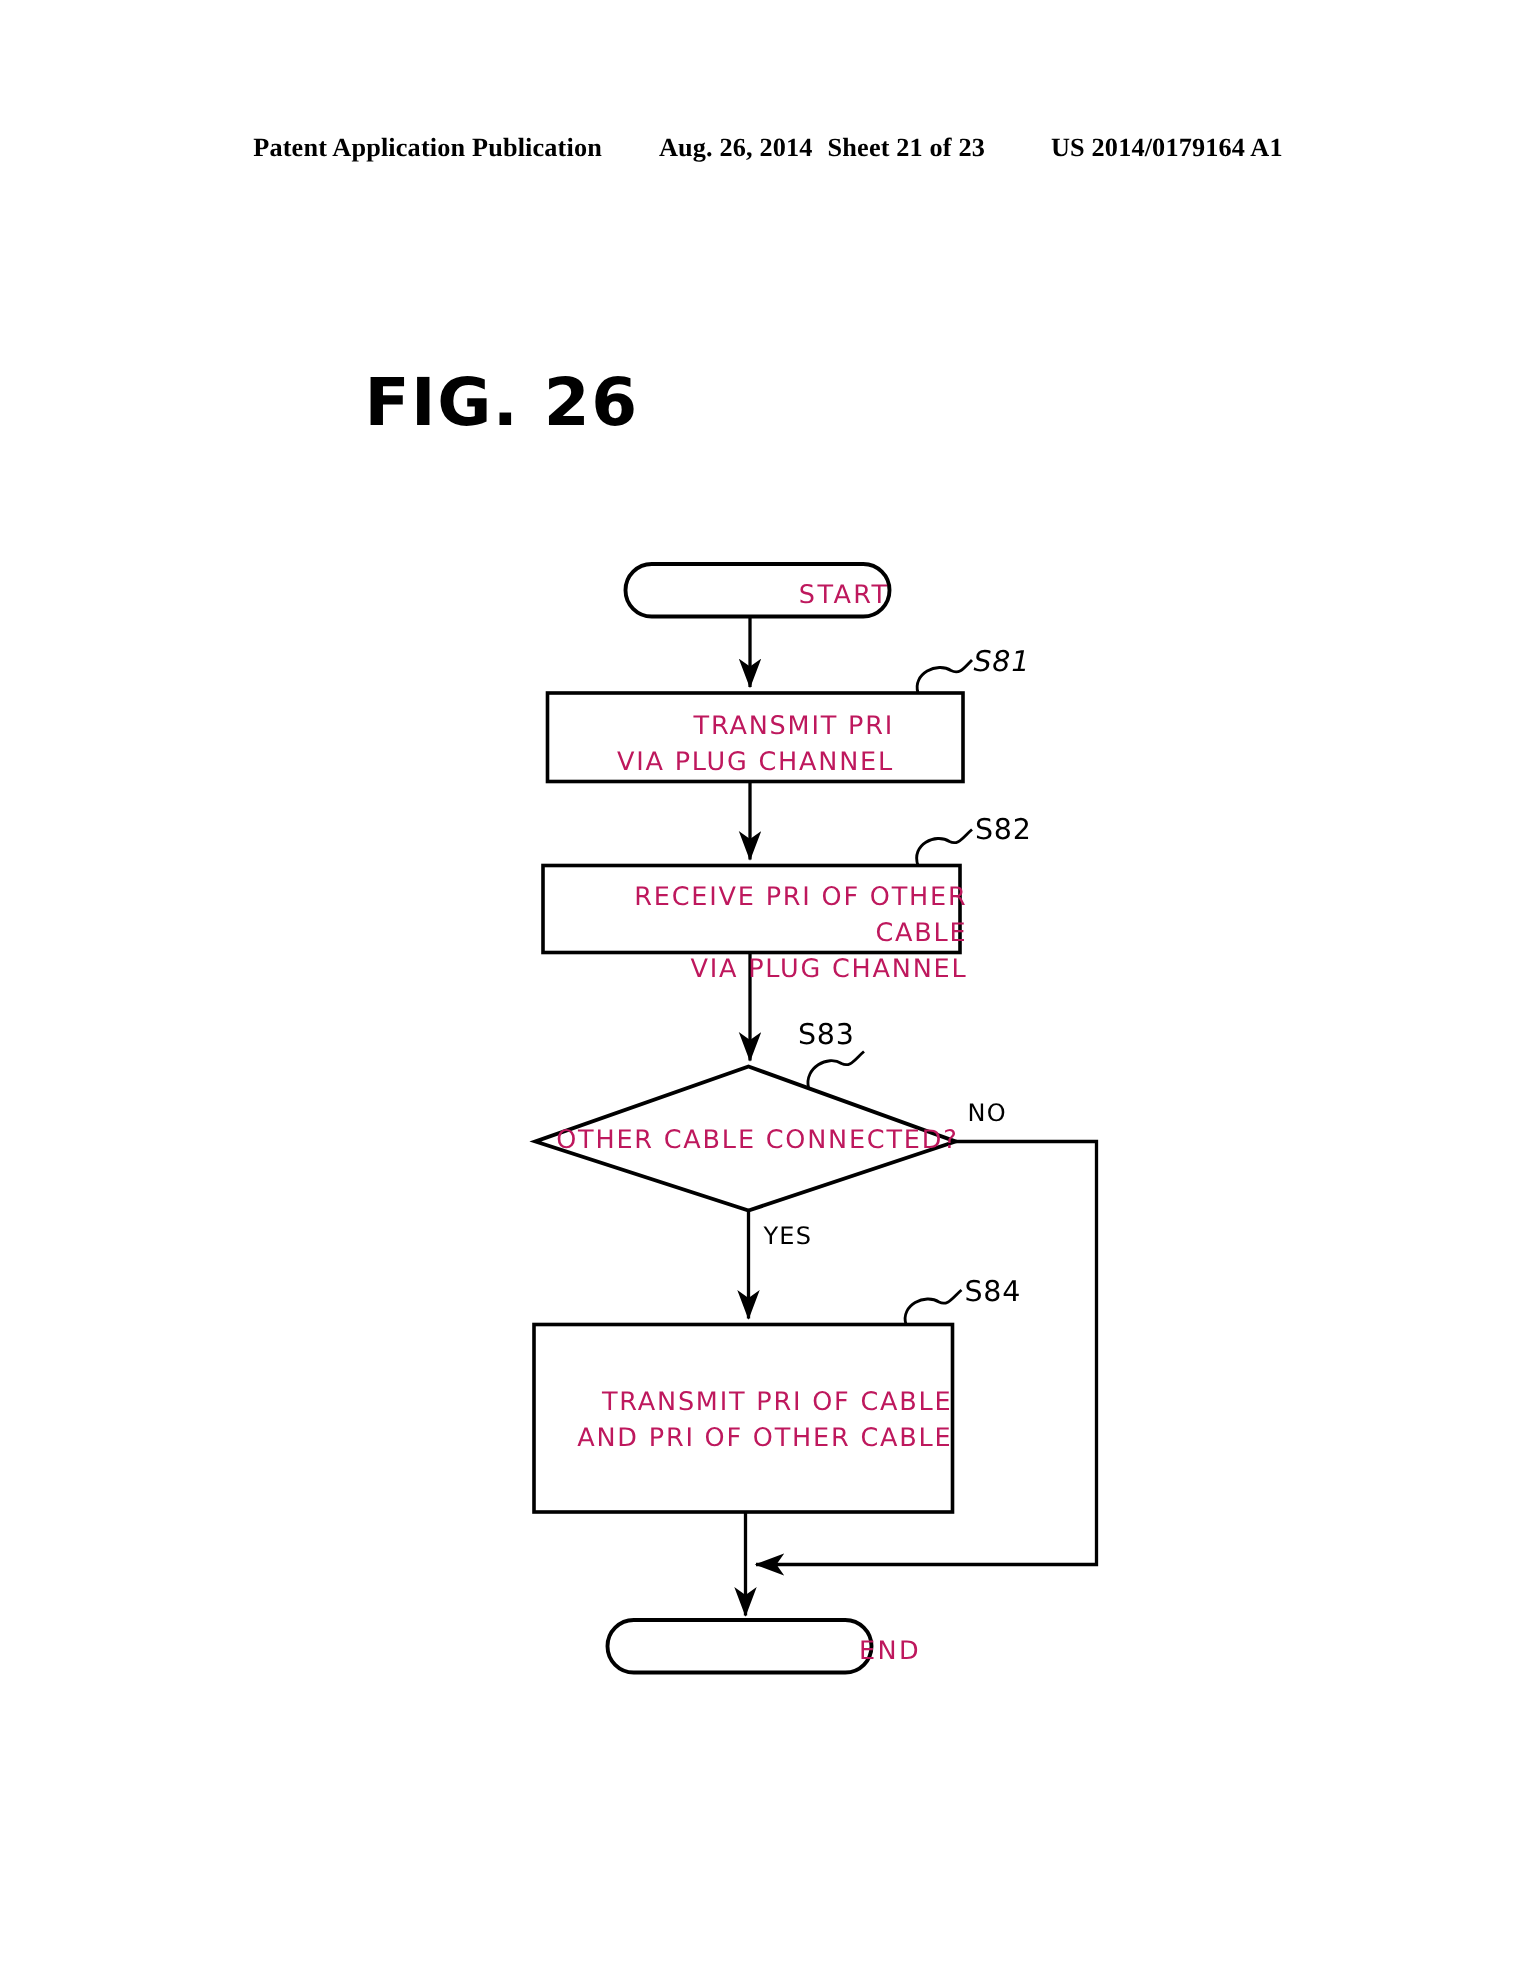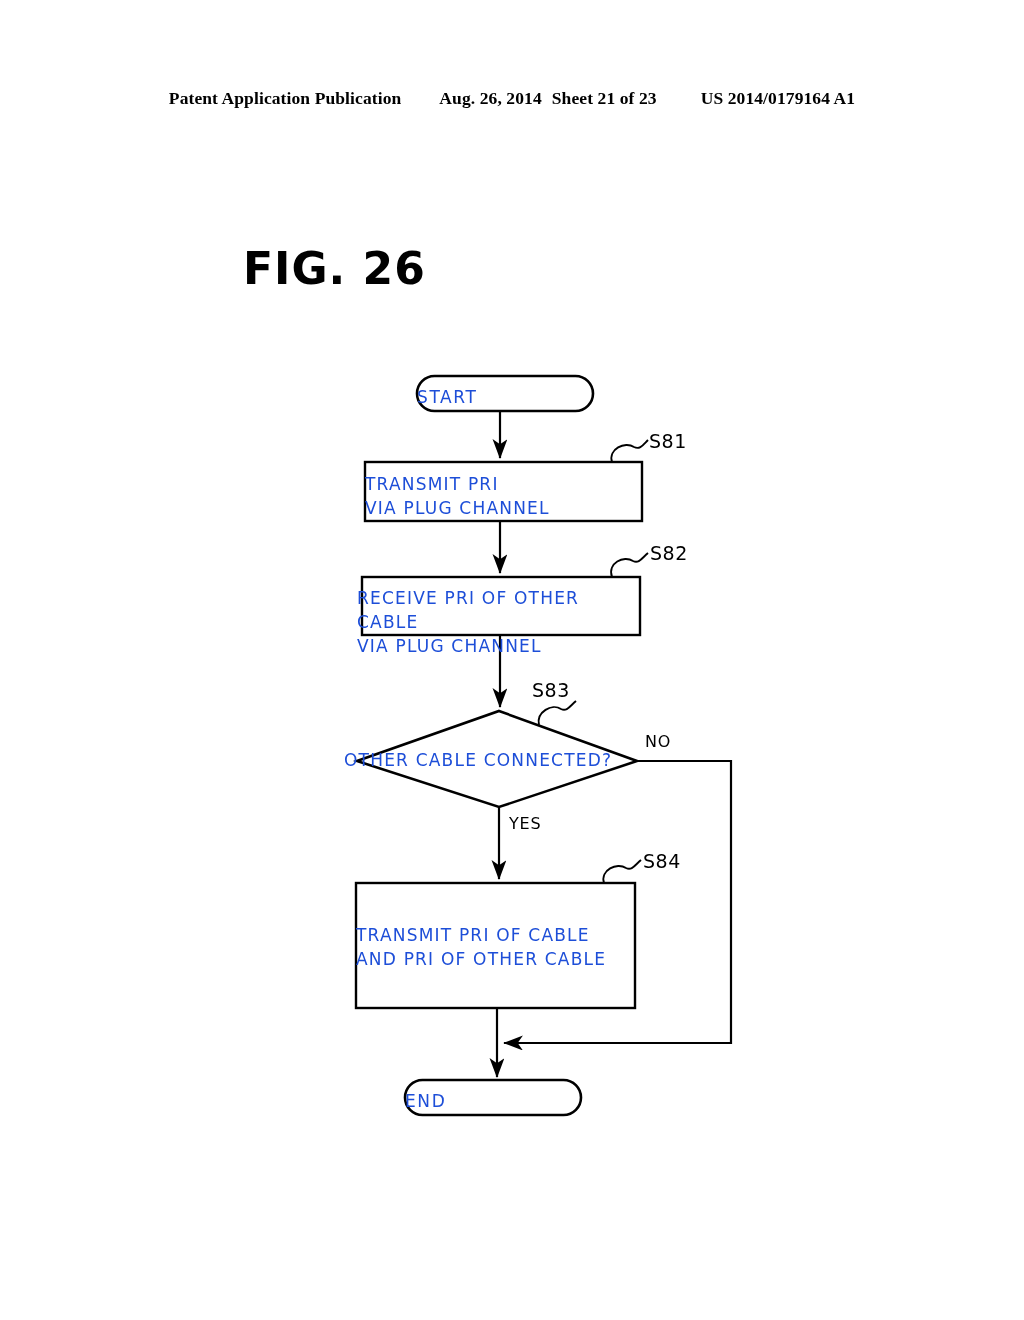--- a/index.html
+++ b/index.html
@@ -54,24 +54,24 @@
     top: 0;
     width: 1024px;
     height: 1320px;
   }
 
   .node-label {
     position: absolute;
     font-family: "DejaVu Sans", sans-serif;
     font-size: 17px;
     letter-spacing: 1.2px;
-    text-align: left;
+    text-align: right;
     line-height: 1.42;
     white-space: pre-line;
-    color: #1d4ed8;
+    color: #be185d;
     pointer-events: none;
   }
   .term-label {
     font-size: 17px;
     letter-spacing: 1.6px;
   }
   .step-tag {
     position: absolute;
     font-family: "DejaVu Sans", sans-serif;
     font-size: 19px;
@@ -145,21 +145,21 @@
 VIA PLUG CHANNEL</div>
 
 <div class="node-label" style="left:357px; top:586px; width:288px;">RECEIVE PRI OF OTHER CABLE
 VIA PLUG CHANNEL</div>
 
 <div class="node-label" style="left:344px; top:748px; width:295px;">OTHER CABLE CONNECTED?</div>
 
 <div class="node-label" style="left:356px; top:923px; width:279px;">TRANSMIT PRI OF CABLE
 AND PRI OF OTHER CABLE</div>
 
-<div class="node-label term-label" style="left:405px; top:1089px; width:176px;">END</div>
+<div class="node-label term-label" style="left:405px; top:1089px; width:176px;padding-left:33px;">END</div>
 
-<div class="step-tag" style="left:649px; top:430px;">S81</div>
+<div class="step-tag" style="left:649px; top:430px;font-style:italic;">S81</div>
 <div class="step-tag" style="left:650px; top:542px;">S82</div>
 <div class="step-tag" style="left:532px; top:679px;">S83</div>
 <div class="step-tag" style="left:643px; top:850px;">S84</div>
 
 <div class="branch-label" style="left:645px; top:732px;">NO</div>
 <div class="branch-label" style="left:509px; top:814px;">YES</div>
 
 </body></html>

